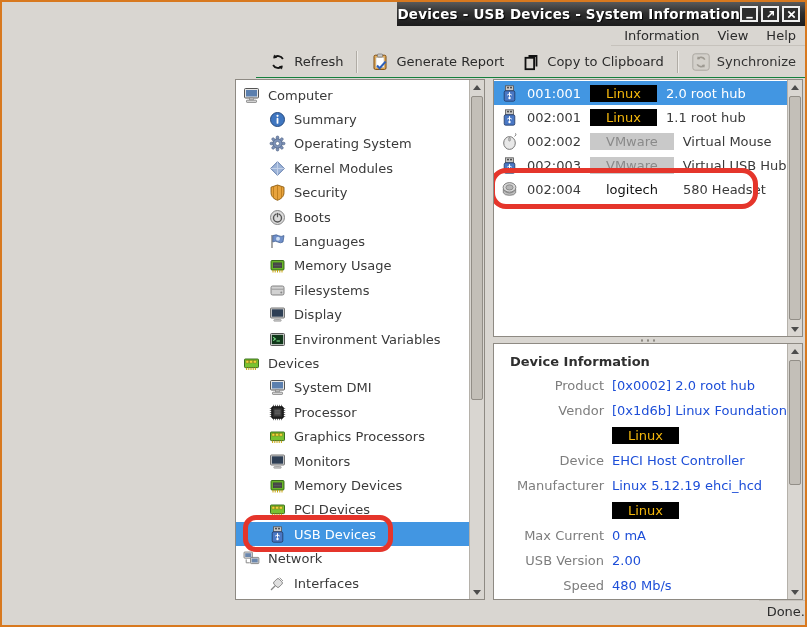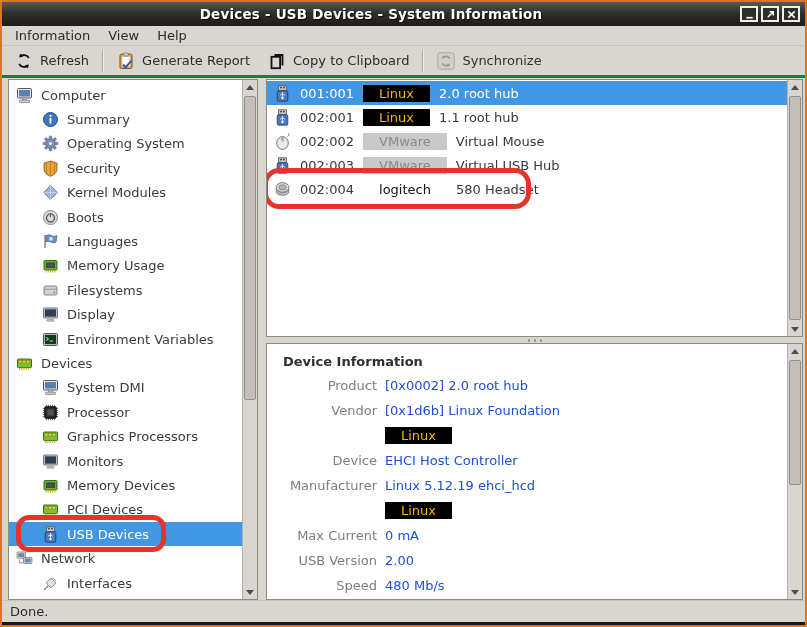--- a/index.html
+++ b/index.html
@@ -3,21 +3,21 @@
 <meta charset="utf-8">
 <style>
   * { box-sizing: border-box; }
   html,body { margin:0; padding:0; background:#888; }
   body { font-family:"DejaVu Sans","Liberation Sans",sans-serif; font-size:13px; }
 
   .window {
     position:relative; width:807px; height:627px;
     border:2px solid var(--window-border,#d8791f);
     display:flex; flex-direction:column;
-    background:#d9d6d1; overflow:hidden;
+    background:#d9d6d1; overflow:hidden;align-items:flex-end;
   }
 
   
   .titlebar {
     height:24px; flex:0 0 24px; display:flex; align-items:center;
     background:linear-gradient(#5a5a5a 0%, #303030 45%, #1c1c1c 100%);
   }
   .title {
     flex:1; text-align:center; color:#fff; font-weight:bold; font-size:13.5px;
     text-shadow:1px 1px 1px rgba(0,0,0,.9); letter-spacing:.2px;
@@ -33,21 +33,21 @@
   
   .menubar {
     height:20px; flex:0 0 20px; display:flex; align-items:center;
     padding-left:4px; color:#2b2b2b; border-bottom:1px solid #c6c2bc;
   }
   .menu-item { padding:1px 9px; cursor:default; }
 
   
   .toolbar {
     height:32px; flex:0 0 32px; display:flex; align-items:center;
-    padding-left:4px; border-bottom:3px solid #15803d;
+    padding-left:4px; border-bottom:1px solid #15803d;
   }
   .tool-btn {
     display:flex; align-items:center; gap:7px; padding:4px 8px;
     color:#2b2b2b; border:1px solid transparent; border-radius:2px; cursor:pointer;
   }
   .tool-btn .tb-icon { width:18px; height:18px; display:flex; align-items:center; justify-content:center; }
   .tool-sep {
     width:0; height:22px; border-left:1px solid #b0aca5; border-right:1px solid #edebe7;
     margin:0 4px;
   }
@@ -254,34 +254,34 @@
                   <circle cx="8.5" cy="8.5" r="4.6"></circle>
                 </g>
                 <circle cx="8.5" cy="8.5" r="2" fill="#fff" stroke="#4a5e80" stroke-width=".6"></circle>
               </svg>
             </span>
             <span>Operating System</span>
           </div>
           <div class="tree-item lvl1">
             <span class="t-icon">
               <svg viewBox="0 0 17 17">
+                <rect x="3.7" y="3.7" width="9.6" height="9.6" transform="rotate(45 8.5 8.5)" fill="#9db4d8" stroke="#5a76a8" stroke-width=".9"></rect>
+                <path d="M8.5 2 L8.5 15 M2 8.5 L15 8.5" stroke="#c6d4ea" stroke-width=".9"></path>
+              </svg>
+            </span>
+            <span>Kernel Modules</span>
+          </div>
+          <div class="tree-item lvl1">
+            <span class="t-icon">
+              <svg viewBox="0 0 17 17">
                 <path d="M8.5 1 L15 3.2 V8.5 C15 12.6 11.8 15.2 8.5 16.2 C5.2 15.2 2 12.6 2 8.5 V3.2 Z" fill="#e8a33d" stroke="#8a5a10" stroke-width=".9"></path>
                 <path d="M8.5 1 V16.2 M4.5 2.5 V13.8 M12.5 2.5 V13.8" stroke="#b87818" stroke-width=".8" fill="none"></path>
               </svg>
             </span>
             <span>Security</span>
-          </div>
-          <div class="tree-item lvl1">
-            <span class="t-icon">
-              <svg viewBox="0 0 17 17">
-                <rect x="3.7" y="3.7" width="9.6" height="9.6" transform="rotate(45 8.5 8.5)" fill="#9db4d8" stroke="#5a76a8" stroke-width=".9"></rect>
-                <path d="M8.5 2 L8.5 15 M2 8.5 L15 8.5" stroke="#c6d4ea" stroke-width=".9"></path>
-              </svg>
-            </span>
-            <span>Kernel Modules</span>
           </div>
           <div class="tree-item lvl1">
             <span class="t-icon">
               <svg viewBox="0 0 17 17">
                 <circle cx="8.5" cy="8.5" r="7" fill="#dcdcdc" stroke="#888"></circle>
                 <circle cx="8.5" cy="9" r="4" fill="none" stroke="#555" stroke-width="1.4"></circle>
                 <rect x="7.5" y="3.5" width="2" height="5" fill="#dcdcdc"></rect>
                 <rect x="7.9" y="3.8" width="1.2" height="4.5" rx=".6" fill="#555"></rect>
               </svg>
             </span>

